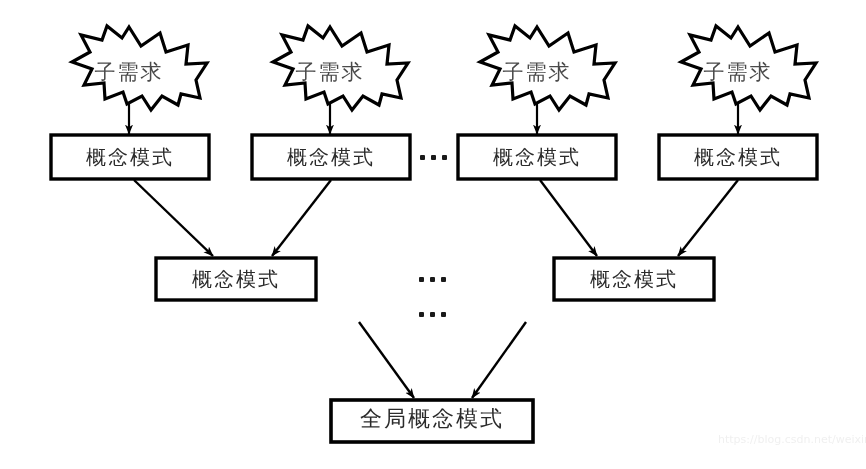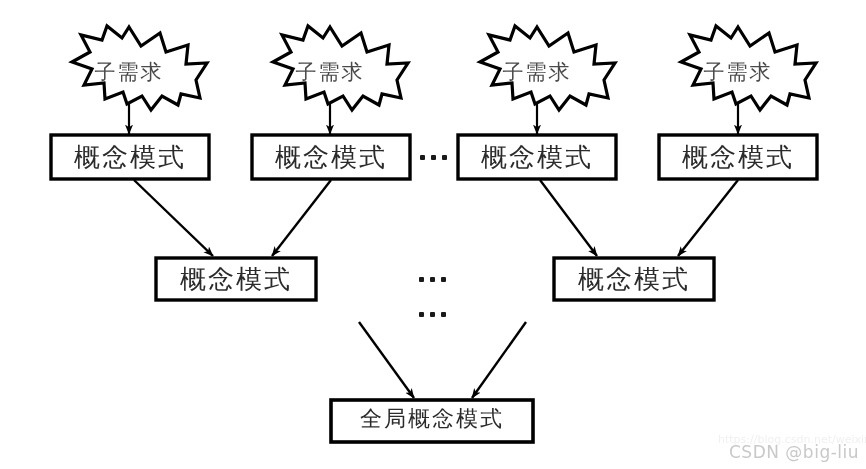--- a/index.html
+++ b/index.html
@@ -33,21 +33,21 @@
     font-family: Liberation Serif, serif;
     letter-spacing: 2px;
     white-space: nowrap;
     pointer-events: none;
   }
   .burst-label {
     font-size: 21px;
     color: #4a4a4a;
   }
   .box-label {
-    font-size: 26px;
+    font-size: 20px;
     color: #2b2b2b;
   }
   .box-label-wide {
     font-size: 22px;
     color: #2b2b2b;
   }
   .ellipsis {
     position: absolute;
     display: flex;
     align-items: center;
@@ -151,15 +151,14 @@
     <i></i>
     <i></i>
   </div>
   <div class="ellipsis" style="left:414px; top:305px; width:36px; height:18px;">
     <i></i>
     <i></i>
     <i></i>
   </div>
 
   <div class="watermark-url" style="left:718px; top:433px;">https://blog.csdn.net/weixin_43</div>
-  <div class="watermark" style="left:729px; top:442px;">CSDN @big-liu</div>
 
 </div>
 
 </body></html>

